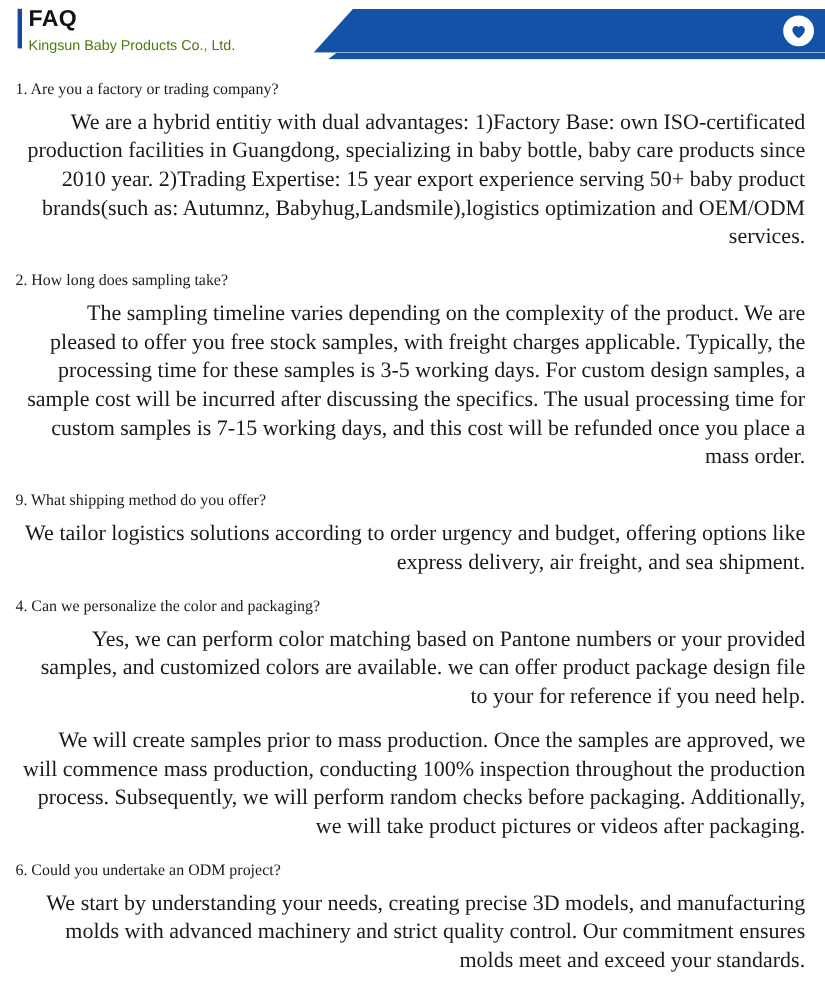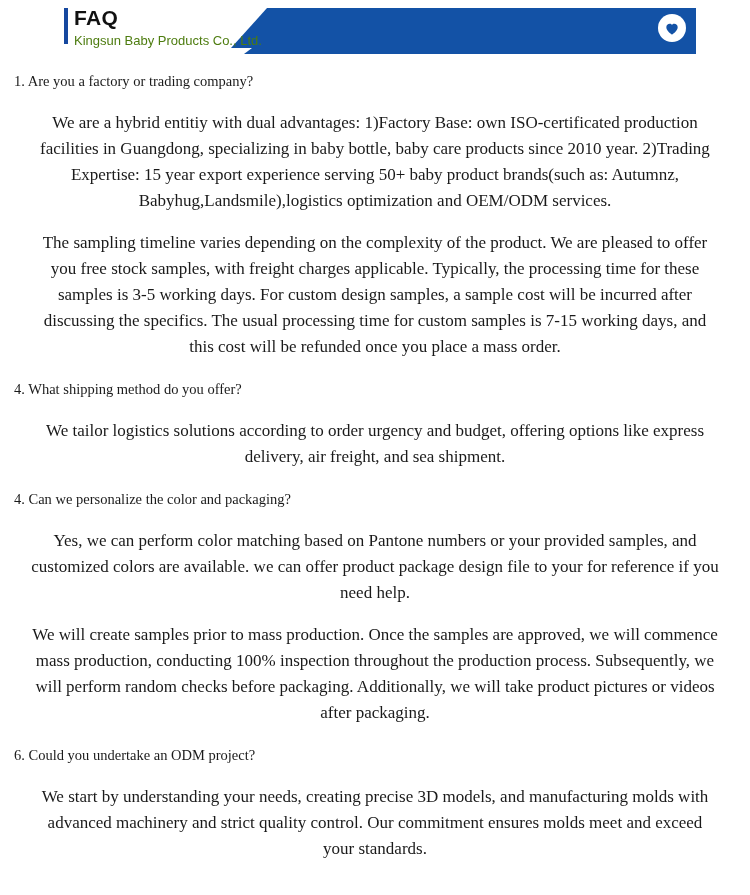--- a/index.html
+++ b/index.html
@@ -12,23 +12,22 @@
     height: 895px;
     background: #ffffff;
     font-family: "Liberation Sans", sans-serif;
     color: #1a1a1a;
     overflow: hidden;
   }
 
   
   .header {
     position: relative;
-    width: 648px;
+    width: 750px;
     height: 58px;
-    margin-left: 48px;
   }
   .header-titles {
     position: absolute;
     left: 16px;
     top: 6px;
     padding-left: 10px;
   }
   .header-accent-bar {
     position: absolute;
     left: 16px;
@@ -90,25 +89,25 @@
     font-family: Liberation Serif, serif;
   }
   .faq-item { margin-bottom: 14px; }
   .faq-question {
     font-size: 14.5px;
     line-height: 26px;
     color: #1a1a1a;
     margin: 0;
   }
   .faq-answer {
-    font-size: 17px;
+    font-size: 20px;
     line-height: 26px;
     color: #1a1a1a;
-    margin: 16px;
-    text-align: center;
+    margin: 4px;
+    text-align: right;
   }
 </style>
 </head>
 <body>
 
 <div class="header">
   <div class="header-banner"></div>
   <div class="header-banner-line"></div>
   <div class="header-accent-bar"></div>
   <div class="header-titles">
@@ -124,25 +123,26 @@
 </div>
 
 <div class="faq-body">
 
   <div class="faq-item">
     <p class="faq-question">1. Are you a factory or trading company?</p>
     <p class="faq-answer">We are a hybrid entitiy with dual advantages: 1)Factory Base: own ISO-certificated production facilities in Guangdong, specializing in baby bottle, baby care products since 2010 year. 2)Trading Expertise: 15 year export experience serving 50+ baby product brands(such as: Autumnz, Babyhug,Landsmile),logistics optimization and OEM/ODM services.</p>
   </div>
 
   <div class="faq-item">
+    <p class="faq-question">2. How long does sampling take?</p>
     <p class="faq-answer">The sampling timeline varies depending on the complexity of the product. We are pleased to offer you free stock samples, with freight charges applicable. Typically, the processing time for these samples is 3-5 working days. For custom design samples, a sample cost will be incurred after discussing the specifics. The usual processing time for custom samples is 7-15 working days, and this cost will be refunded once you place a mass order.</p>
   </div>
 
   <div class="faq-item">
-    <p class="faq-question">4. What shipping method do you offer?</p>
+    <p class="faq-question">9. What shipping method do you offer?</p>
     <p class="faq-answer">We tailor logistics solutions according to order urgency and budget, offering options like express delivery, air freight, and sea shipment.</p>
   </div>
 
   <div class="faq-item">
     <p class="faq-question">4. Can we personalize the color and packaging?</p>
     <p class="faq-answer">Yes, we can perform color matching based on Pantone numbers or your provided samples, and customized colors are available. we can offer product package design file to your for reference if you need help.</p>
   </div>
 
   <div class="faq-item">
     <p class="faq-answer">We will create samples prior to mass production. Once the samples are approved, we will commence mass production, conducting 100% inspection throughout the production process. Subsequently, we will perform random checks before packaging. Additionally, we will take product pictures or videos after packaging.</p>

